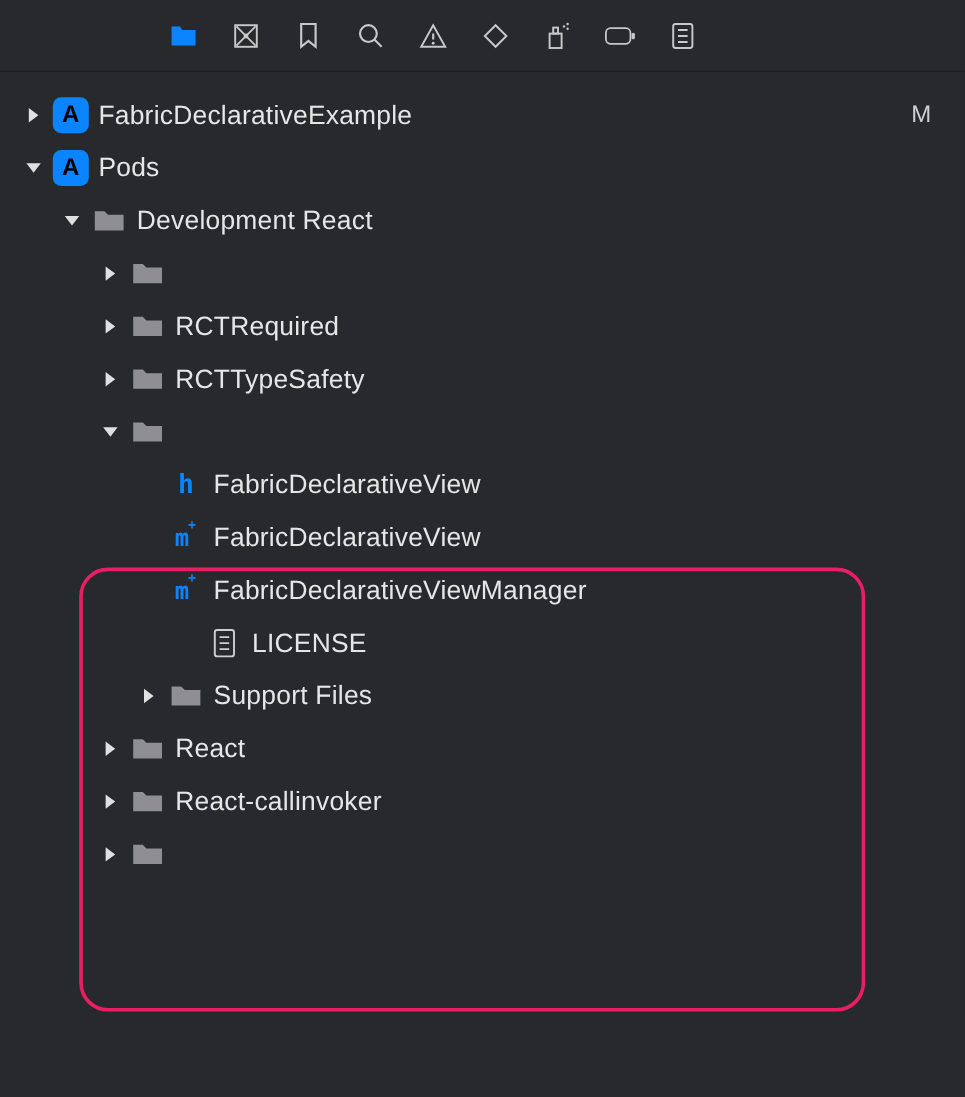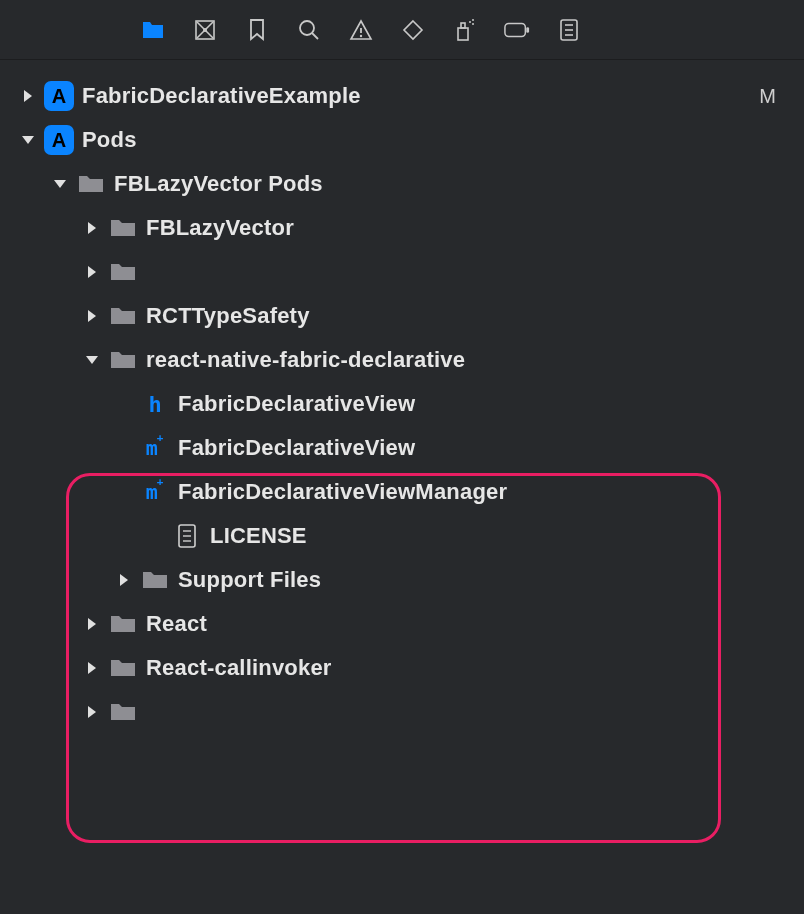--- a/index.html
+++ b/index.html
@@ -38,21 +38,21 @@
   .chev {
     width: 20px; height: 20px; display: flex; align-items: center; justify-content: center;
     color: #e0e0e0; flex: 0 0 auto;
   }
   .icon {
     width: 30px; height: 30px; display: flex; align-items: center; justify-content: center;
     margin-right: 8px; flex: 0 0 auto;
   }
   .label {
     color: #e6e6e6;
-    font-weight: 700;
+    font-weight: 400;
     letter-spacing: 0.2px;
   }
   .m-badge {
     position: absolute; right: 28px; color: #cfcfcf; font-size: 20px; font-weight: 500;
   }
   .highlight-box {
     position: absolute;
     border: 3px solid #e91e63;
     border-radius: 24px;
     pointer-events: none;
@@ -178,54 +178,54 @@
       <svg width="14" height="12" viewBox="0 0 14 12">
           <path fill="currentColor" d="M1 2l6 8 6-8z"></path>
         </svg>
     </span>
     <span class="spacer" style="width:6px"></span>
     <span class="icon folder-icon">
       <svg width="28" height="22" viewBox="0 0 28 22">
           <path fill="currentColor" d="M2 3h8l3 3h13v13H2z"></path>
         </svg>
     </span>
-    <span class="label">FBLazyVector Pods</span>
-  </div>
-
-  <div class="row">
-    <span class="spacer" style="width:82px"></span>
-    <span class="chev">
-      <svg width="12" height="14" viewBox="0 0 12 14">
-          <path fill="currentColor" d="M2 1l8 6-8 6z"></path>
-        </svg>
-    </span>
-    <span class="spacer" style="width:6px"></span>
-    <span class="icon folder-icon">
-      <svg width="28" height="22" viewBox="0 0 28 22">
-          <path fill="currentColor" d="M2 3h8l3 3h13v13H2z"></path>
-        </svg>
-    </span>
-    <span class="label">FBLazyVector</span>
-  </div>
-
-  <div class="row">
-    <span class="spacer" style="width:82px"></span>
-    <span class="chev">
-      <svg width="12" height="14" viewBox="0 0 12 14">
-          <path fill="currentColor" d="M2 1l8 6-8 6z"></path>
-        </svg>
-    </span>
-    <span class="spacer" style="width:6px"></span>
-    <span class="icon folder-icon">
-      <svg width="28" height="22" viewBox="0 0 28 22">
-          <path fill="currentColor" d="M2 3h8l3 3h13v13H2z"></path>
-        </svg>
-    </span>
-  </div>
-
+    <span class="label">Development React</span>
+  </div>
+
+
+  <div class="row">
+    <span class="spacer" style="width:82px"></span>
+    <span class="chev">
+      <svg width="12" height="14" viewBox="0 0 12 14">
+          <path fill="currentColor" d="M2 1l8 6-8 6z"></path>
+        </svg>
+    </span>
+    <span class="spacer" style="width:6px"></span>
+    <span class="icon folder-icon">
+      <svg width="28" height="22" viewBox="0 0 28 22">
+          <path fill="currentColor" d="M2 3h8l3 3h13v13H2z"></path>
+        </svg>
+    </span>
+  </div>
+
+  <div class="row">
+    <span class="spacer" style="width:82px"></span>
+    <span class="chev">
+      <svg width="12" height="14" viewBox="0 0 12 14">
+          <path fill="currentColor" d="M2 1l8 6-8 6z"></path>
+        </svg>
+    </span>
+    <span class="spacer" style="width:6px"></span>
+    <span class="icon folder-icon">
+      <svg width="28" height="22" viewBox="0 0 28 22">
+          <path fill="currentColor" d="M2 3h8l3 3h13v13H2z"></path>
+        </svg>
+    </span>
+    <span class="label">RCTRequired</span>
+  </div>
 
   <div class="row">
     <span class="spacer" style="width:82px"></span>
     <span class="chev">
       <svg width="12" height="14" viewBox="0 0 12 14">
           <path fill="currentColor" d="M2 1l8 6-8 6z"></path>
         </svg>
     </span>
     <span class="spacer" style="width:6px"></span>
     <span class="icon folder-icon">
@@ -242,21 +242,20 @@
       <svg width="14" height="12" viewBox="0 0 14 12">
           <path fill="currentColor" d="M1 2l6 8 6-8z"></path>
         </svg>
     </span>
     <span class="spacer" style="width:6px"></span>
     <span class="icon folder-icon">
       <svg width="28" height="22" viewBox="0 0 28 22">
           <path fill="currentColor" d="M2 3h8l3 3h13v13H2z"></path>
         </svg>
     </span>
-    <span class="label">react-native-fabric-declarative</span>
   </div>
 
   <div class="row">
     <span class="spacer" style="width:140px"></span>
     <span class="icon">
         <span class="h-icon">h</span>
       </span>
     <span class="label">FabricDeclarativeView</span>
   </div>
 

